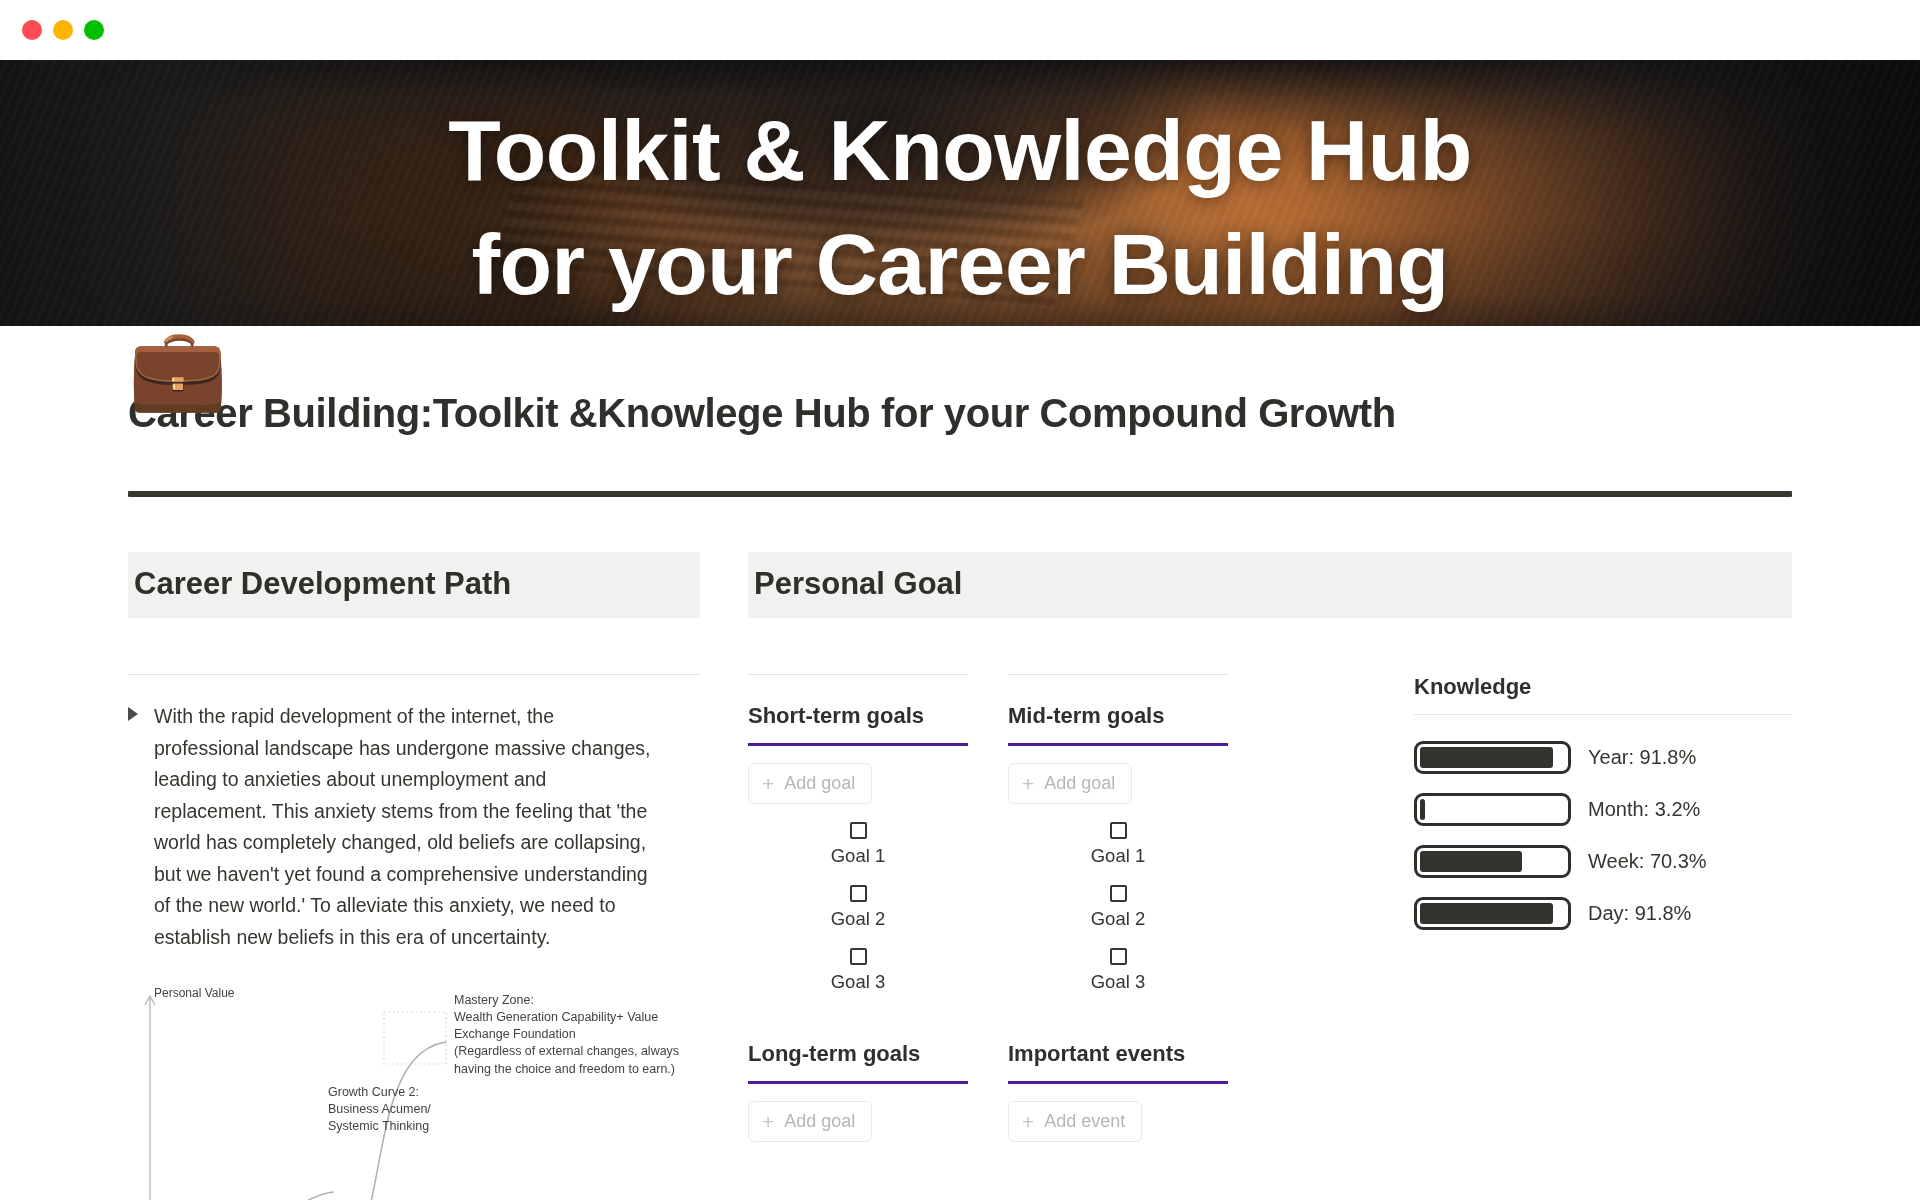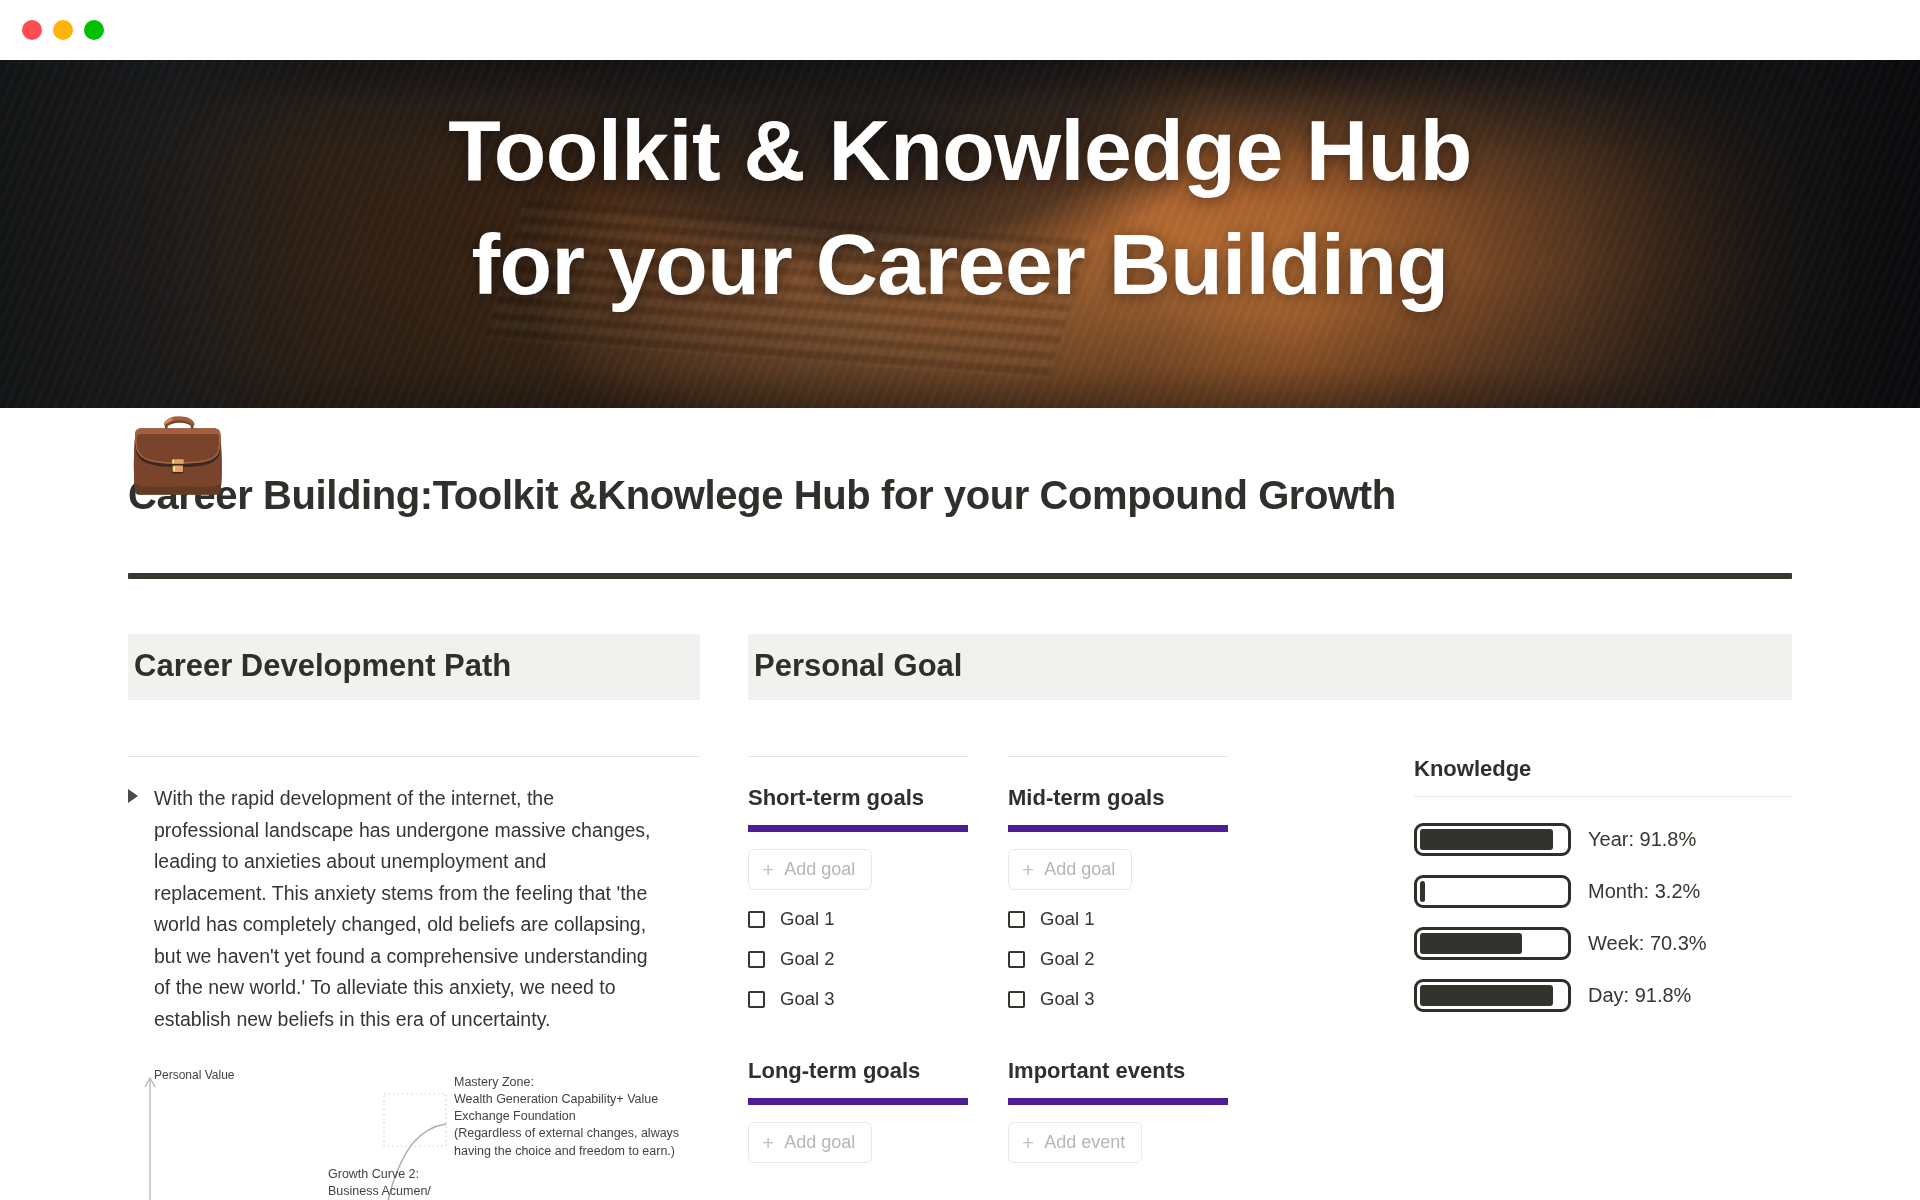--- a/index.html
+++ b/index.html
@@ -22,21 +22,21 @@
     gap: 11px;
   }
   .dot { width: 20px; height: 20px; border-radius: 50%; }
   .dot.red    { background: #ff4b52; }
   .dot.yellow { background: #ffb400; }
   .dot.green  { background: #00c000; }
 
   
   .cover {
     position: relative;
-    height: 348px;
+    height: 266px;
     overflow: hidden;
     background: #2a2622;
   }
   .cover-photo {
     position: absolute;
     inset: 0;
     background:
       
       linear-gradient(90deg,
         rgba(18,20,22,0.97) 0%,
@@ -204,44 +204,45 @@
 
   .goal-card { width: 220px; }
   .goal-card + .goal-card { margin-left: 0; }
   .goal-card-top { border-top: 1px solid #e4e4e1; padding-top: 28px; }
 
   .goal-card h3 {
     font-size: 22px;
     font-weight: 700;
     color: #2f2f2c;
     padding-bottom: 14px;
-    border-bottom: 7px solid #4c1d95;
+    border-bottom: 3px solid #4c1d95;
   }
   .add-btn {
     margin-top: 17px;
     display: inline-flex;
     align-items: center;
     gap: 10px;
     padding: 9px 16px 9px 13px;
     border: 1px solid #e9e9e6;
     border-radius: 6px;
     color: #b6b6b1;
     font-size: 18px;
     background: #fff;
     cursor: pointer;
   }
   .add-btn .plus { font-size: 21px; line-height: 1; color: #c4c4bf; }
 
   .check-row {
     display: flex;
     align-items: center;
-    gap: 15px;
+    gap: 6px;
     margin-top: 18px;
     font-size: 18.5px;
     color: #37352f;
+    flex-direction: column;
   }
   .checkbox {
     width: 17px; height: 17px;
     border: 2px solid #37352f;
     border-radius: 2px;
     flex: none;
     background: #fff;
     cursor: pointer;
   }
 

